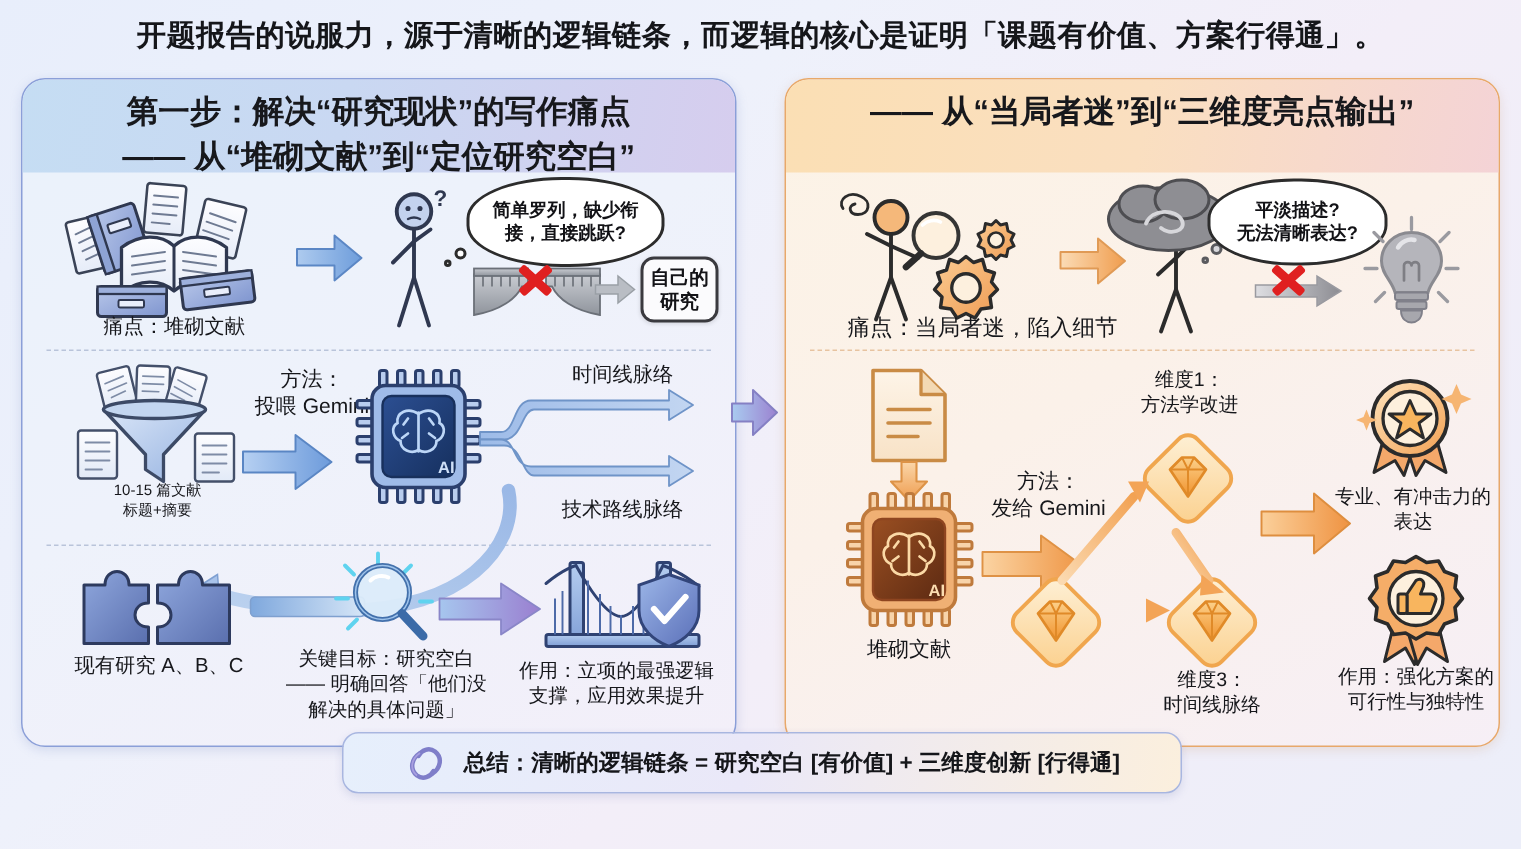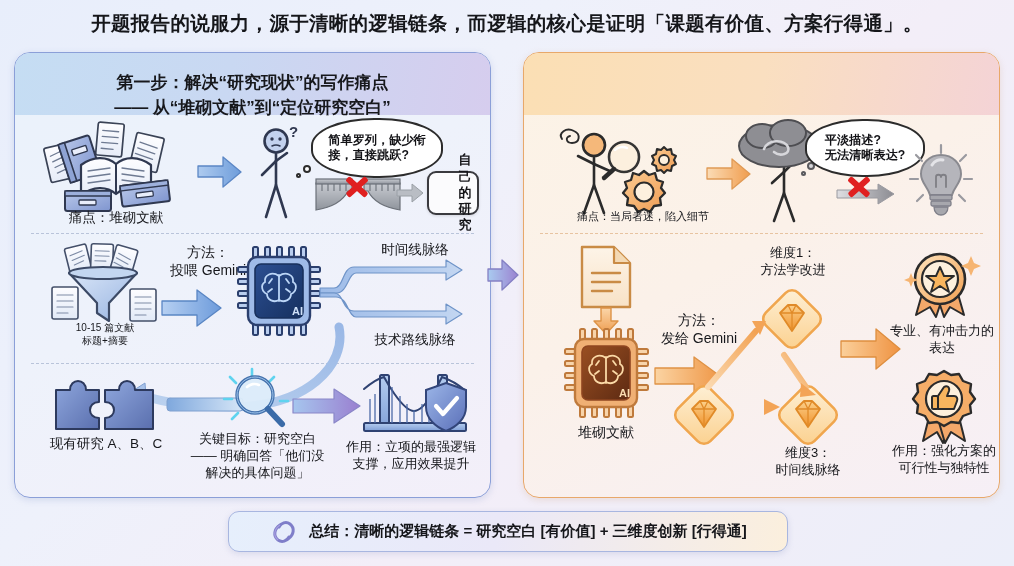--- a/index.html
+++ b/index.html
@@ -32,22 +32,22 @@
     background: linear-gradient(150deg,#eaf2fb 0%, #eef2fb 45%, #f3eff9 100%);
     box-shadow: 0 2px 7px rgba(110,130,190,.22);
   }
   #panel-right {
     left: 523px; top: 52px; width: 477px; height: 446px;
     border: 1.6px solid #e8a86a;
     background: linear-gradient(150deg,#fcf3e6 0%, #fbf1e9 45%, #f6eff6 100%);
     box-shadow: 0 2px 7px rgba(200,150,110,.22);
   }
   .panel-head {
-    height: 62px; padding-top: 18px;
-    text-align: center; font-size: 17px; font-weight: bold;
+    height: 62px; padding-top: 7px;
+    text-align: center; font-size: 21px; font-weight: bold;
     color: #17181c; line-height: 1.45;
   }
   #panel-left .panel-head {
     background: linear-gradient(100deg,#c5ddf3 0%, #c9d8f2 45%, #d6cdee 100%);
   }
   #panel-right .panel-head {
     background: linear-gradient(100deg,#fbdfb4 0%, #fadfc0 50%, #f4d3d6 100%);
   }
   .panel-body { position: relative; height: 384px; }
 
@@ -63,21 +63,21 @@
     color: #16171b; line-height: 1.3; white-space: pre-line;
   }
   .fig { position: absolute; }
   svg { display: block; overflow: visible; }
 
   
   .bubble {
     position: absolute; background: #fff; border: 2.3px solid #2c2c2c;
     border-radius: 48%/46%;
     display: flex; align-items: center; justify-content: center;
-    font-weight: bold; line-height: 1.25;
+    text-align: center; font-weight: bold; line-height: 1.25;
     color: #121216; white-space: pre-line;
   }
   .bdot {
     position: absolute; background:#fff; border:2.1px solid #2c2c2c;
     border-radius: 50%;
   }
 
   
   .tagbox {
     position: absolute; background: #fbfbfd; border: 2.2px solid #3a3a3f;
@@ -94,21 +94,21 @@
     background: #e02020; border-radius: 2px; display: block;
   }
   .redx i:first-child { transform: rotate(42deg); }
   .redx i:last-child  { transform: rotate(-42deg); }
 
   
   #mid-arrow { position: absolute; left: 487px; top: 258px; }
 
   
   #footer {
-    position: absolute; left: 228px; top: 511px; width: 560px; height: 41px;
+    position: absolute; left: 228px; top: 488px; width: 560px; height: 41px;
     border-radius: 11px; border: 1.5px solid #a8b6e0;
     background: linear-gradient(100deg,#e6effc 0%, #eae8f8 48%, #fbefdd 100%);
     display: flex; align-items: center; justify-content: center; gap: 10px;
     box-shadow: 0 2px 6px rgba(120,130,180,.2);
   }
   #footer-text {
     font-size: 15px; font-weight: bold; color: #15161a; white-space: nowrap;
   }
 </style>
 </head>
@@ -238,21 +238,21 @@
       <i></i>
         <i></i>
     </div>
 
     <div class="fig" style="left:381px; top:68px;">
       <svg width="28" height="20" viewBox="0 0 28 20">
         <path d="M1 7 L16 7 L16 1 L27 10 L16 19 L16 13 L1 13 Z" fill="#b9bdc4" stroke="#9aa0a6" stroke-width="1"></path>
       </svg>
     </div>
 
-    <div class="tagbox" style="left:412px; top:56px; width:52px; height:44px; font-size:13px;padding-left:24px;">自己的
+    <div class="tagbox" style="left:412px; top:56px; width:52px; height:44px; font-size:13px;">自己的
 研究</div>
 
     <div class="fig" style="left:34px; top:128px;">
       <svg width="110" height="92" viewBox="0 0 110 92">
         <defs>
           <linearGradient id="fn1" x1="0" y1="0" x2="1" y2="1">
             <stop offset="0" stop-color="#dae6f8"></stop>
               <stop offset="1" stop-color="#95b2e0"></stop>
           </linearGradient>
           <linearGradient id="dc1" x1="0" y1="0" x2="0" y2="1">
@@ -471,20 +471,21 @@
       <stop offset="0" stop-color="#a9cbf0"></stop>
           <stop offset="1" stop-color="#9b82d0"></stop>
         </linearGradient>
       </defs>
     <path d="M1 11 L15 11 L15 2 L31 17 L15 32 L15 23 L1 23 Z" fill="url(#amid)" stroke="#8580c4" stroke-width="1.3" stroke-linejoin="round"></path>
   </svg>
 </div>
 
 <div class="panel" id="panel-right">
   <div class="panel-head">
+    <div>—— 从“当局者迷”到“三维度亮点输出”</div>
   </div>
   <div class="panel-body">
 
     <div class="divider" style="top:118px;"></div>
 
     <div class="fig" style="left:30px; top:8px;">
       <svg width="140" height="92" viewBox="0 0 140 92">
         <defs>
           <linearGradient id="gr1" x1="0" y1="0" x2="1" y2="1">
             <stop offset="0" stop-color="#fbcb92"></stop>
@@ -512,21 +513,21 @@
           <path d="M11 0 L14 3 L18 2 L19 7 L23 9 L21 13 L23 17 L19 19 L18 24 L14 23 L11 26 L8 23 L4 24 L3 19 L-1 17 L1 13 L-1 9 L3 7 L4 2 L8 3 Z" fill="url(#gr1)" stroke="#2b2b2b" stroke-width="2" stroke-linejoin="round"></path>
           <circle cx="11" cy="13" r="5" fill="#fdf0de" stroke="#2b2b2b" stroke-width="1.8"></circle>
         </g>
 
         <g transform="translate(68 48)">
           <path d="M22 0 L27 4 L33 2 L35 9 L41 11 L39 17 L43 22 L38 27 L39 34 L32 35 L28 41 L22 38 L16 41 L12 35 L5 34 L6 27 L1 22 L5 17 L3 11 L9 9 L11 2 L17 4 Z" fill="url(#gr1)" stroke="#2b2b2b" stroke-width="2.3" stroke-linejoin="round"></path>
           <circle cx="22" cy="21" r="9.5" fill="#fdf0de" stroke="#2b2b2b" stroke-width="2.2"></circle>
         </g>
       </svg>
     </div>
-    <div class="lbl" style="left:4px; top:94px; width:230px; font-size:11px;">痛点：当局者迷，陷入细节</div>
+    <div class="lbl" style="left:16px; top:94px; width:230px; font-size:15px;">痛点：当局者迷，陷入细节</div>
 
     <div class="fig" style="left:182px; top:42px;">
       <svg width="46" height="34" viewBox="0 0 46 34">
         <defs>
             <linearGradient id="ao1" x1="0" y1="0" x2="1" y2="0">
           <stop offset="0" stop-color="#fbdcb6"></stop>
               <stop offset="1" stop-color="#f09d4e"></stop>
             </linearGradient>
           </defs>
         <path d="M1 11 L26 11 L26 2 L44 17 L26 32 L26 22 L1 22 Z" fill="url(#ao1)" stroke="#e09a55" stroke-width="1.3" stroke-linejoin="round"></path>

